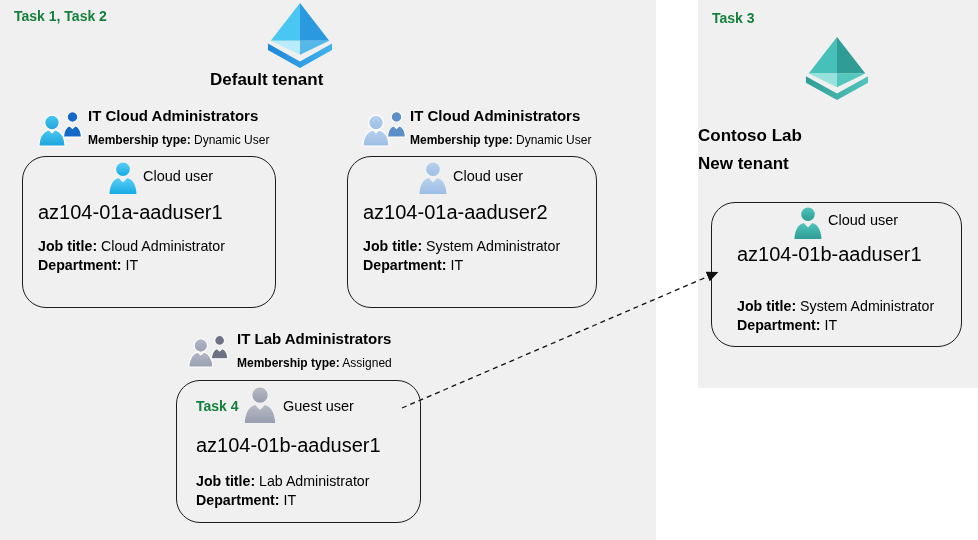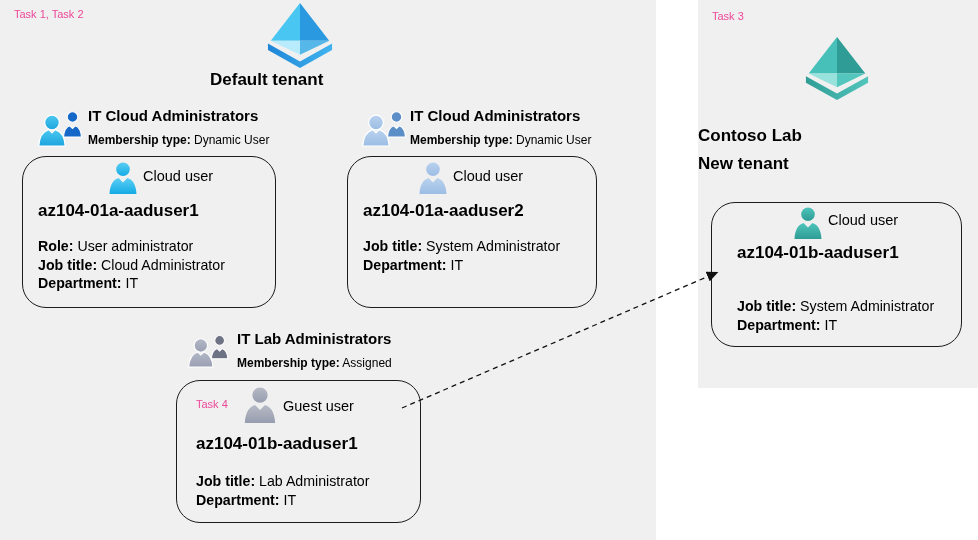--- a/index.html
+++ b/index.html
@@ -3,27 +3,27 @@
 <meta charset="utf-8">
 <style>
   html,body{margin:0;padding:0;}
   body{
     width:978px;height:540px;position:relative;background:#ffffff;
     font-family:"Liberation Sans",sans-serif;color:#000;overflow:hidden;
     -webkit-font-smoothing:antialiased;
   }
   .abs{position:absolute;}
   .panel{background:#f0f0f0;}
-  .task{color:#ec4899;font-weight:400;font-size:11px;}
+  .task{color:#15803d;font-weight:700;font-size:14px;}
   .grp-title{font-weight:700;font-size:15px;white-space:nowrap;}
   .mem{font-size:12px;white-space:nowrap;}
   .tenant-title{font-weight:700;font-size:17px;}
   .card{border:1.4px solid #1c1c1c;border-radius:24px;background:transparent;}
   .utype{font-size:14.5px;white-space:nowrap;}
-  .uname{font-weight:700;font-size:17px;white-space:nowrap;}
+  .uname{font-weight:400;font-size:20px;white-space:nowrap;}
   .fields{font-size:14.2px;line-height:18.5px;white-space:nowrap;}
   svg{display:block;}
 </style>
 </head>
 <body>
 
 <svg width="0" height="0" style="position:absolute" aria-hidden="true">
   <defs>
     <linearGradient id="pcBright" x1="0" y1="0" x2="0" y2="1">
       <stop offset="0" stop-color="#5bcef3"></stop>
@@ -97,21 +97,20 @@
 <div class="abs card" style="left:22px;top:156px;width:252px;height:150px;"></div>
 <div class="abs" style="left:108px;top:162px;">
   <svg width="30" height="32" viewBox="0 0 30 32">
     <circle cx="15" cy="7.2" r="6.8" fill="url(#pcBright)"></circle>
     <path d="M1.5,32 C2,21.5 6.2,17.3 10.6,16 L15,20.4 L19.4,16 C23.8,17.3 28,21.5 28.5,32 Z" fill="url(#pcBright)"></path>
   </svg>
 </div>
 <div class="abs utype" style="left:143px;top:168px;">Cloud user</div>
 <div class="abs uname" style="left:38px;top:201px;">az104-01a-aaduser1</div>
 <div class="abs fields" style="left:38px;top:237px;">
-  <div><b>Role:</b> <span>User administrator</span></div>
   <div><b>Job title:</b> <span>Cloud Administrator</span></div>
   <div><b>Department:</b> <span>IT</span></div>
 </div>
 
 <div class="abs" style="left:362px;top:110px;">
   <svg width="48" height="37" viewBox="0 0 48 37">
     <circle cx="34.5" cy="7" r="5.3" fill="#5c8fc8" stroke="#fff" stroke-width="1.1"></circle>
     <path d="M25.5,27 C26,19.5 28.8,16.8 31.8,15.8 L34.5,18.5 L37.2,15.8 C40.2,16.8 43,19.5 43.5,27 Z" fill="#5c8fc8" stroke="#fff" stroke-width="1.1"></path>
     <circle cx="14" cy="12.5" r="7.3" fill="url(#pcSteel)" stroke="#fff" stroke-width="1.2"></circle>
     <path d="M0.8,36 C1.4,25 6,21 10.8,19.6 L14,22.9 L17.2,19.6 C22,21 26.6,25 27.2,36 Z" fill="url(#pcSteel)" stroke="#fff" stroke-width="1.2"></path>

